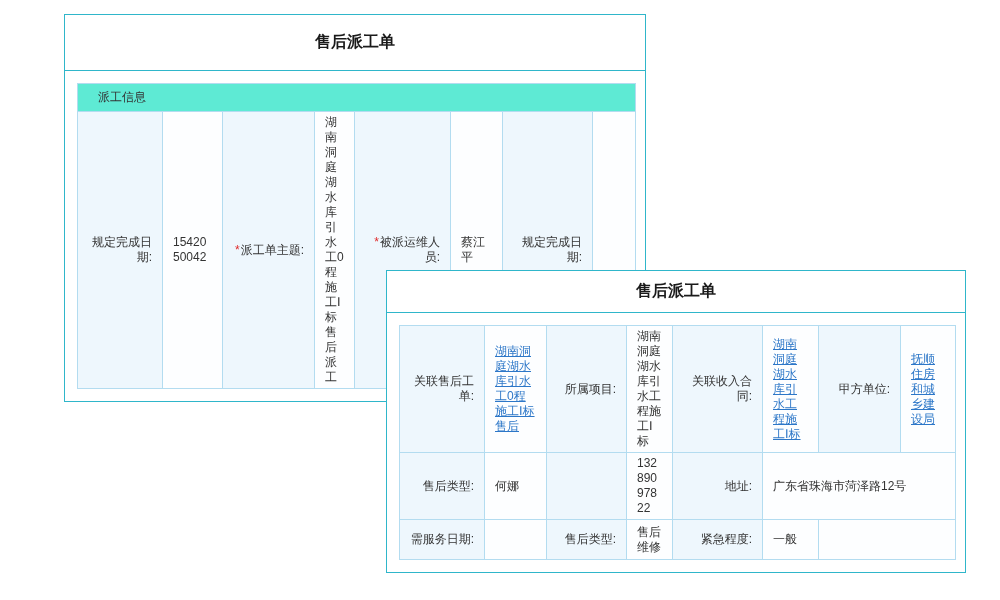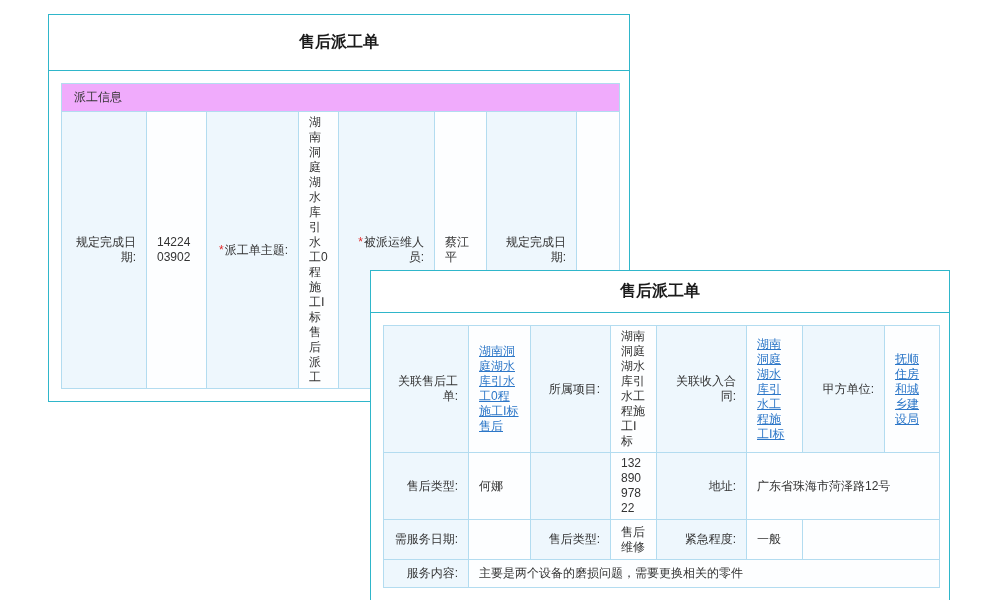--- a/index.html
+++ b/index.html
@@ -7,41 +7,42 @@
   body {
     position:relative;
     background:#ffffff;
     font-family:"Liberation Sans", sans-serif;
     overflow:hidden;
   }
   .panel {
     position:absolute;
     background:#ffffff;
     border:1px solid #2fb6ca;
+    margin-left:16px;
   }
   .panel-header {
     display:flex; align-items:center; justify-content:center;
     font-weight:bold; font-size:16px; color:#1a1a1a;
     border-bottom:1px solid #2fb6ca;
   }
   #panel1 { left:48px; top:14px; width:582px; z-index:1; }
   #panel2 { left:370px; top:270px; width:580px; z-index:2; }
   #panel1 .panel-header { height:56px; }
   #panel2 .panel-header { height:42px; }
   .panel-body { padding:12px; }
   table.form { width:100%; border-collapse:collapse; table-layout:fixed; }
   table.form td {
     border:1px solid #b3dcf0;
     font-size:12px; line-height:1.25; color:#333;
     padding:3px 10px; vertical-align:middle;
     word-break:break-all; overflow:hidden;
   }
   td.label { background:#eef7fd; text-align:right; }
   td.value { background:#fdfeff; text-align:left; }
-  tr.section td { background:#f0abfc; text-align:left; padding:6px 12px; }
+  tr.section td { background:#5eead4; text-align:left; padding:6px 20px; }
   #panel1 tr.section { height:26px; }
   #panel1 tr.row1 { height:150px; }
   #panel1 tr.row2 { height:57px; }
   #panel2 tr.section { height:24px; }
   #panel2 tr.row1 { height:106px; }
   #panel2 tr.row2 { height:50px; }
   #panel2 tr.row3 { height:40px; }
   #panel2 tr.row4 { height:28px; }
   a.cell-link { color:#2d77c8; text-decoration:underline; cursor:pointer; }
   .req { color:#e02b2b; margin-right:1px; }
@@ -62,21 +63,21 @@
           <col style="width:52px">
           <col style="width:90px">
           <col style="width:43px">
       </colgroup>
       <tbody>
           <tr class="section">
         <td colspan="8">派工信息</td>
       </tr>
       <tr class="row1">
         <td class="label">规定完成日期:</td>
-        <td class="value">1422403902</td>
+        <td class="value">1542050042</td>
         <td class="label"><span class="req">*</span><span>派工单主题:</span></td>
         <td class="value">湖南洞庭湖水库引水工0程施工Ⅰ标售后派工</td>
         <td class="label"><span class="req">*</span><span>被派运维人员:</span></td>
         <td class="value">蔡江平</td>
         <td class="label">规定完成日期:</td>
         <td class="value"></td>
       </tr>
     </tbody>
       </table>
   </div>
@@ -117,20 +118,16 @@
       </tr>
       <tr class="row3">
         <td class="label">需服务日期:</td>
         <td class="value"></td>
         <td class="label">售后类型:</td>
         <td class="value">售后维修</td>
         <td class="label">紧急程度:</td>
         <td class="value">一般</td>
         <td class="value" colspan="2"></td>
       </tr>
-      <tr class="row4">
-        <td class="label">服务内容:</td>
-        <td class="value" colspan="7">主要是两个设备的磨损问题，需要更换相关的零件</td>
-      </tr>
     </tbody>
       </table>
   </div>
 </div>
 
 </body></html>

